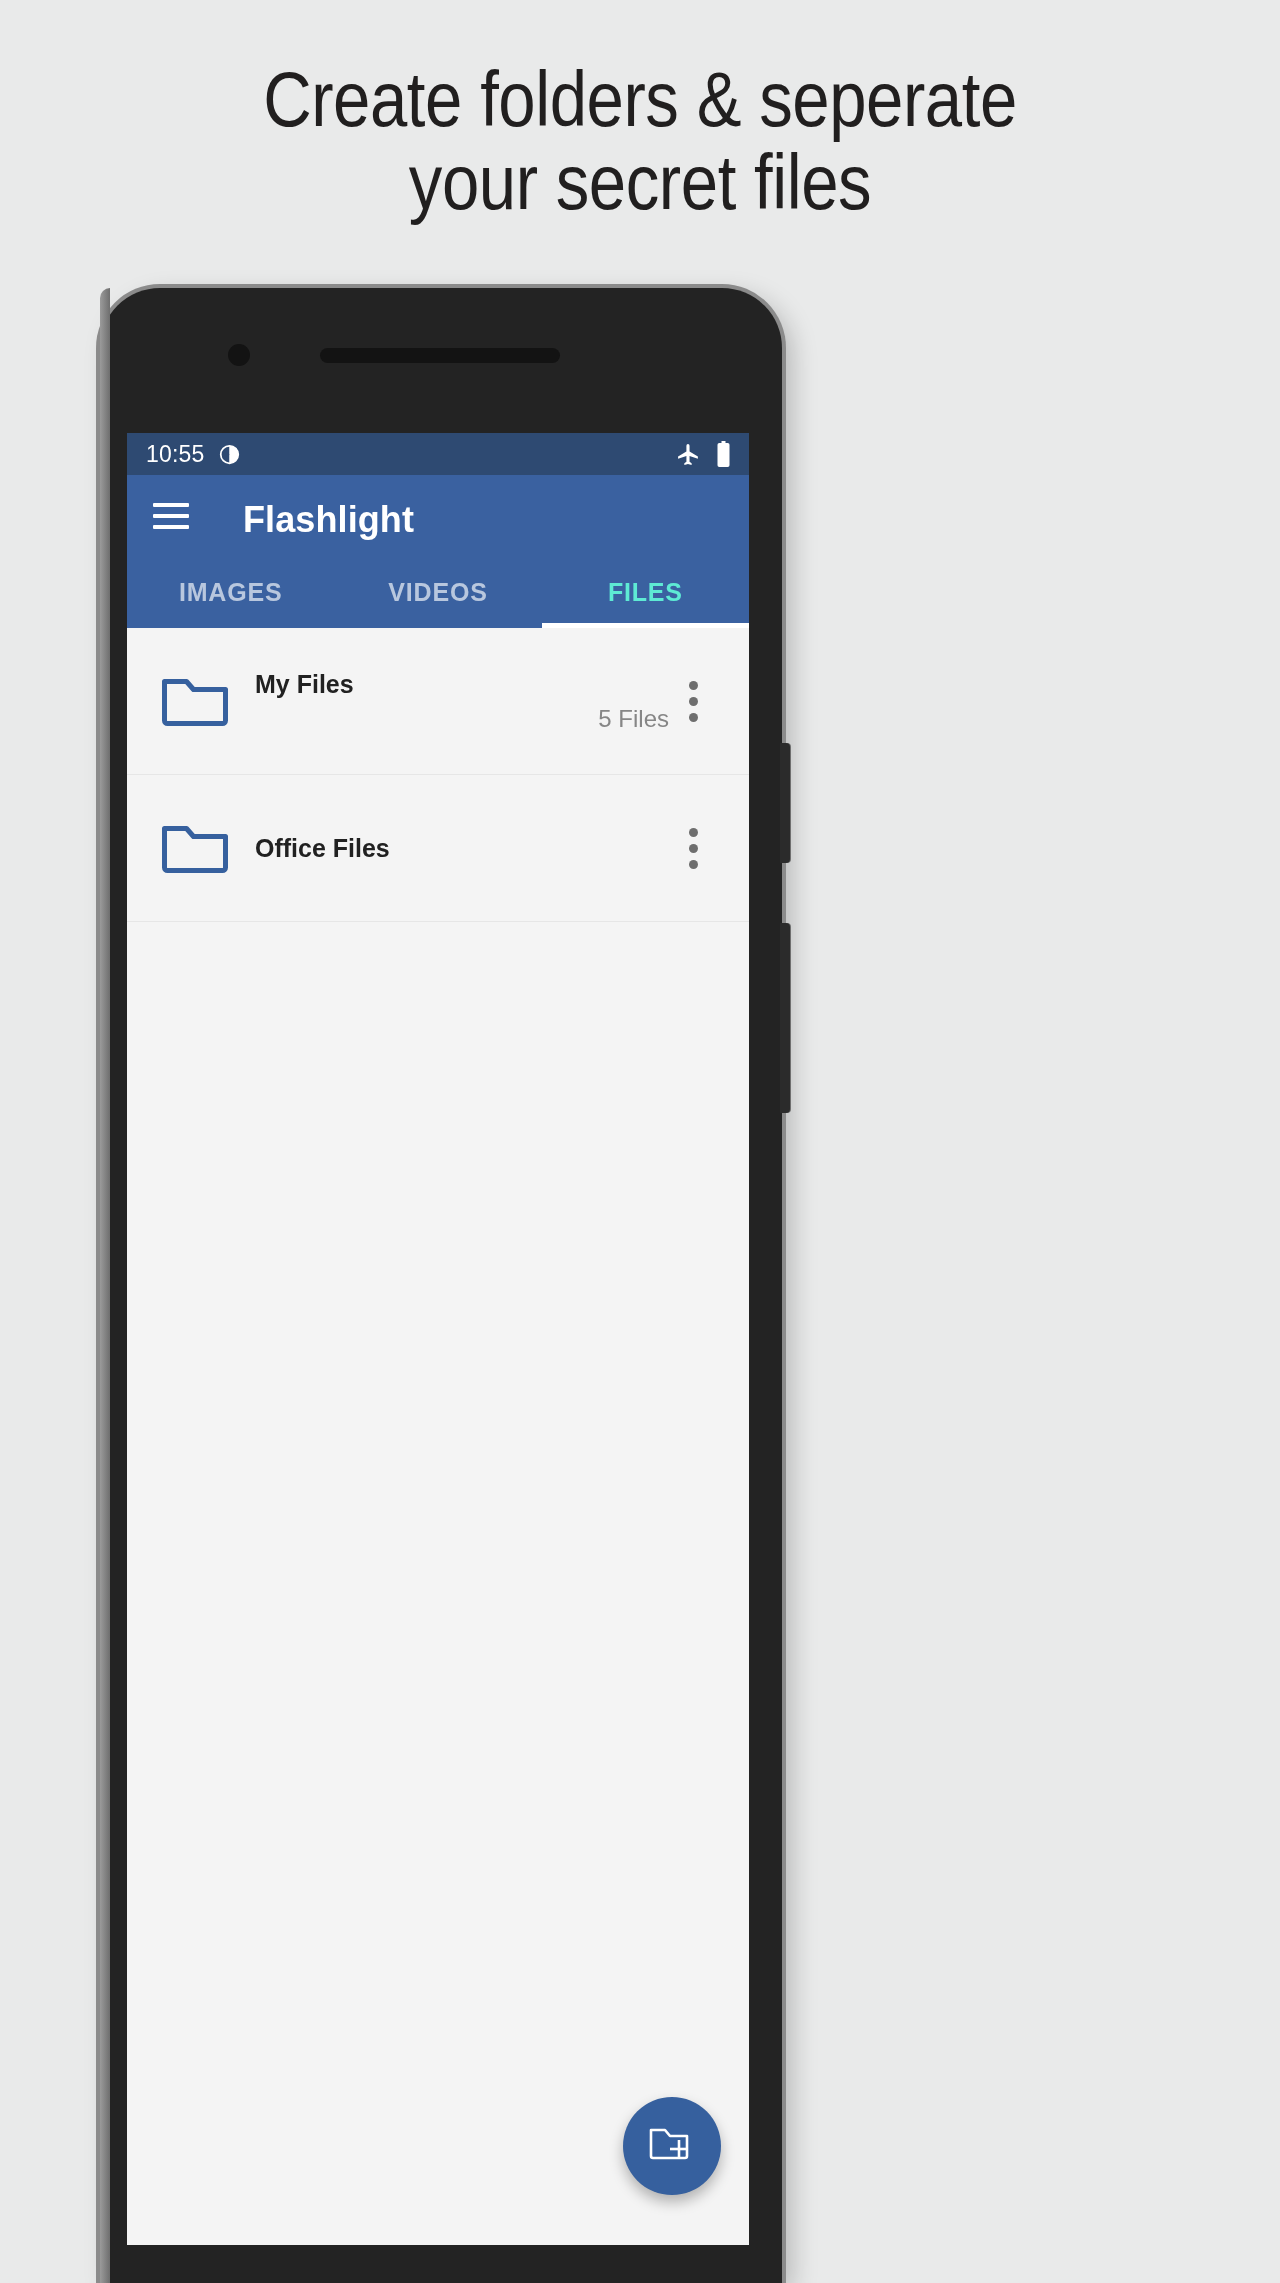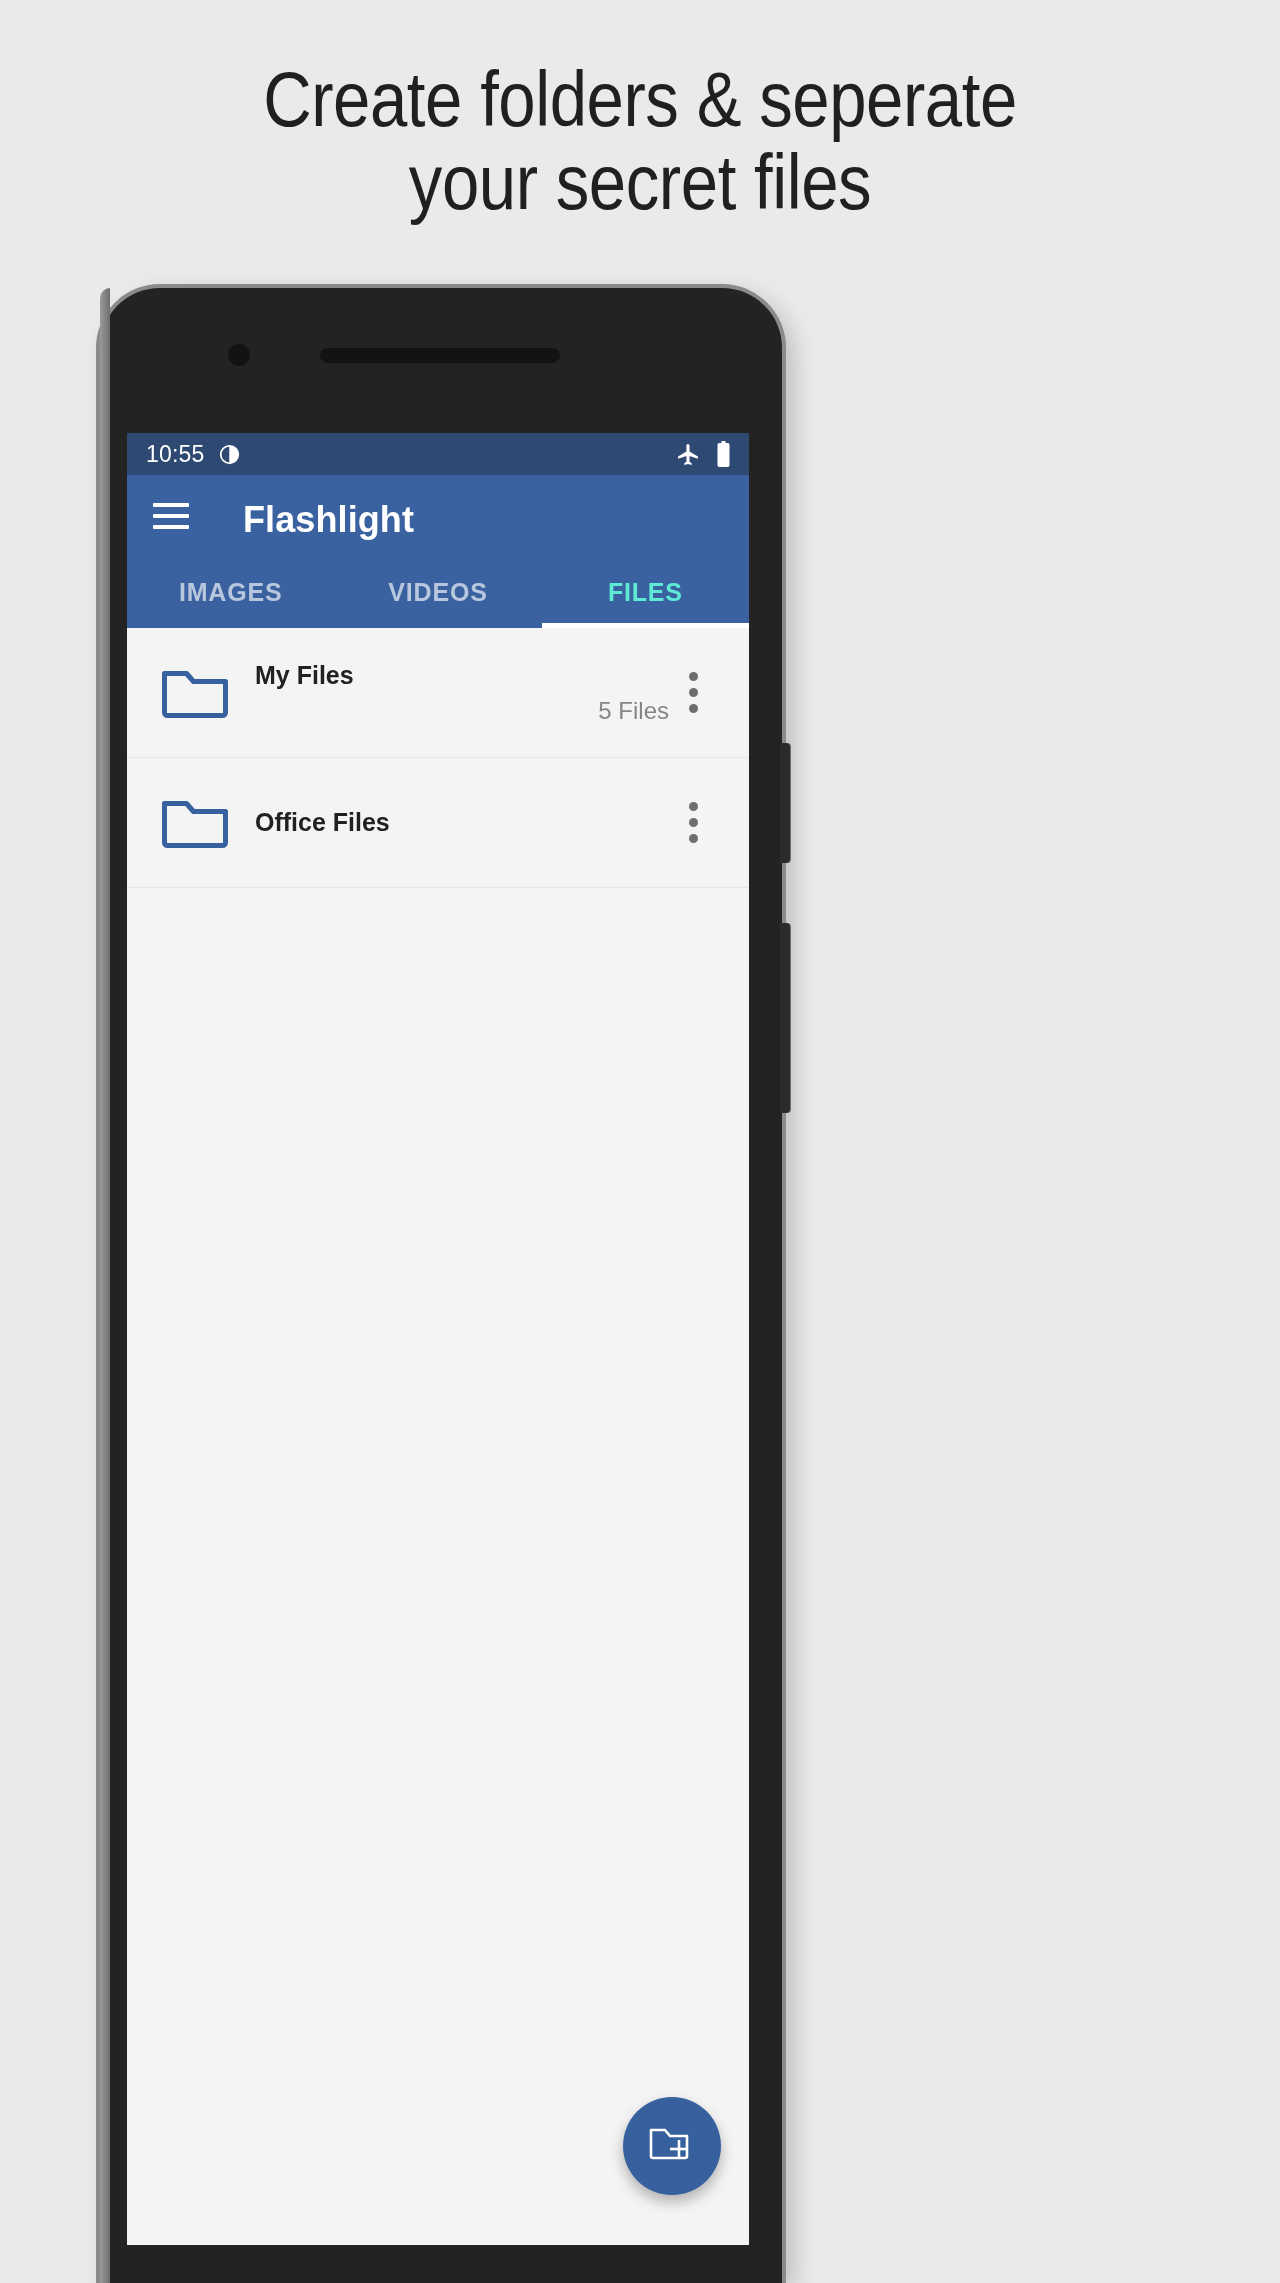--- a/index.html
+++ b/index.html
@@ -189,21 +189,21 @@
     bottom: 0; left: 0; right: 0;
     height: 5px;
     background: #ffffff;
   }
 
   
   .list { background: #f4f4f4; }
   .list-row {
     display: flex;
     align-items: center;
-    height: 130px;
+    height: 147px;
     padding: 0 26px 0 33px;
     border-bottom: 1px solid #e6e6e6;
     cursor: pointer;
   }
   .folder-icon { width: 70px; height: 56px; display: block; flex: none; }
   .row-text { margin-left: 25px; flex: 1 1 auto; }
   .row-title {
     font-size: 25px;
     color: #212121;
     font-weight: 700;

